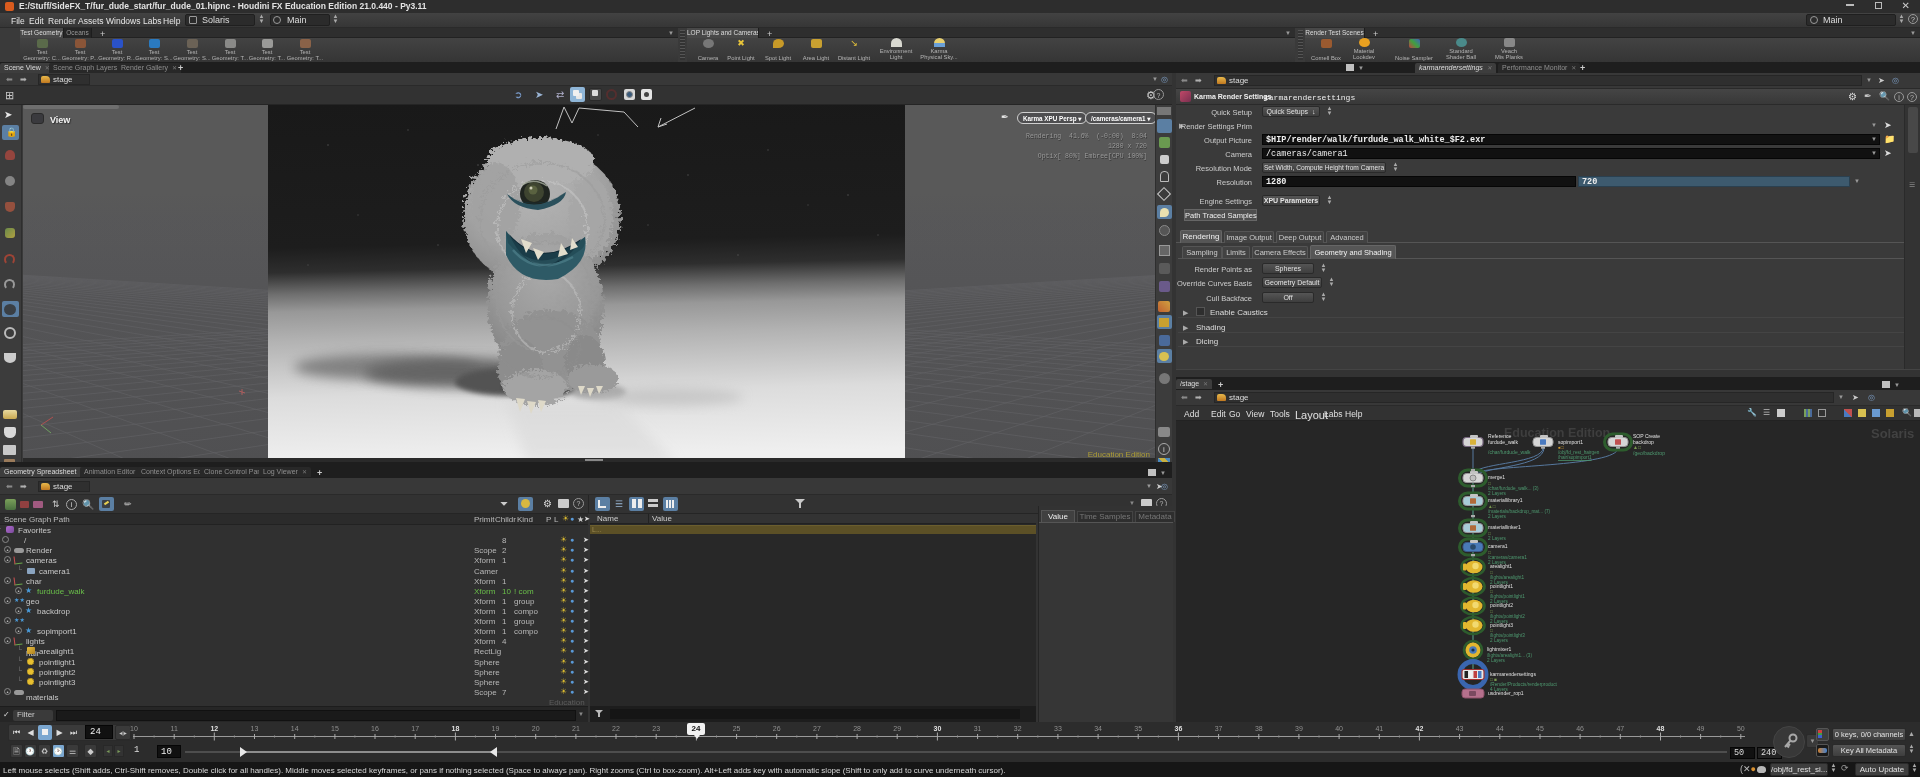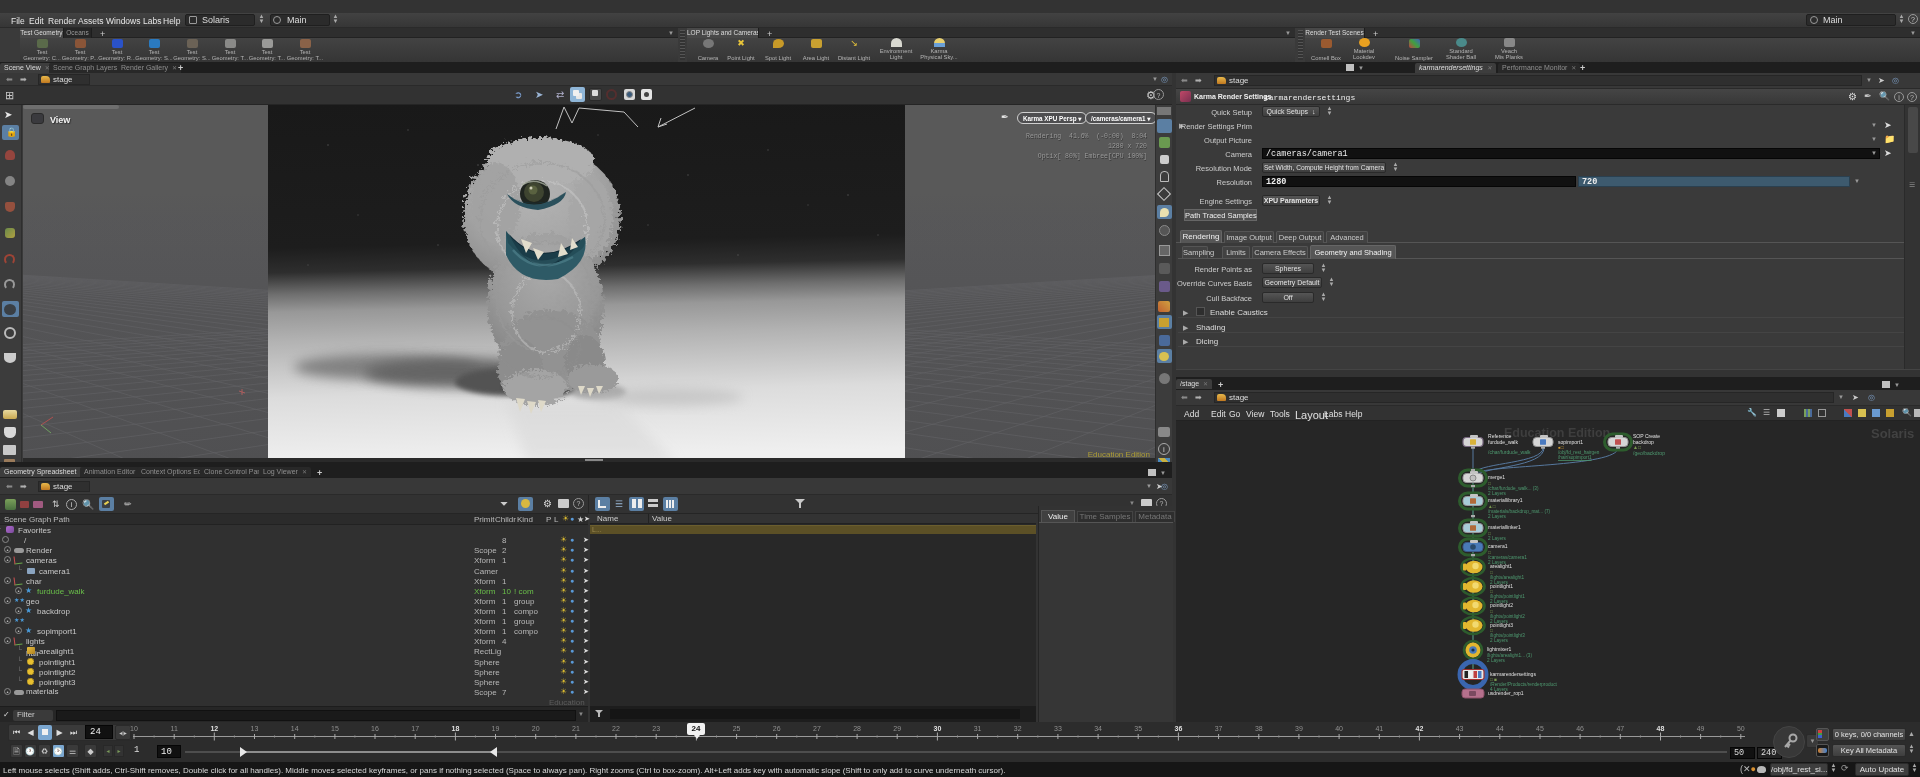--- a/index.html
+++ b/index.html
@@ -35,20 +35,27 @@
 .toolrow{background:#323232;border-bottom:1px solid #252525;}
 .icbox{position:absolute;border-radius:2px;}
 .vlabel{color:#f0f0f0;}
 .field{position:absolute;background:#111;border:1px solid #060606;color:#eee;}
 .btn{position:absolute;background:linear-gradient(#555,#3e3e3e);border:1px solid #2a2a2a;border-radius:2px;color:#e2e2e2;text-align:center;white-space:nowrap;overflow:hidden;}
 .plabel{position:absolute;width:140px;text-align:right;white-space:nowrap;font-size:7.5px;}
 </style></head>
 <body>
 <div id="root">
 
+<div class="abs" id="titlebar">
+  <div class="abs" style="left:5px;top:2px;width:9px;height:9px;background:#d95b1e;border-radius:2px;"></div>
+  <div class="abs" style="left:19px;top:1px;">E:/Stuff/SideFX_T/fur_dude_start/fur_dude_01.hipnc - Houdini FX Education Edition 21.0.440 - Py3.11</div>
+  <div class="abs" style="right:66px;top:4px;width:8px;height:1.5px;background:#bbb;"></div>
+  <div class="abs" style="right:38px;top:2px;width:7px;height:7px;border:1.5px solid #bbb;"></div>
+  <div class="abs" style="right:10px;top:0px;color:#ccc;font-size:10px;font-weight:normal;">✕</div>
+</div>
 
 <div class="abs" id="menubar">
   <span class="menuitem" style="left:11px;top:3px;">File</span>
   <span class="menuitem" style="left:29px;top:3px;">Edit</span>
   <span class="menuitem" style="left:48px;top:3px;">Render</span>
   <span class="menuitem" style="left:78px;top:3px;">Assets</span>
   <span class="menuitem" style="left:106px;top:3px;">Windows</span>
   <span class="menuitem" style="left:143px;top:3px;">Labs</span>
   <span class="menuitem" style="left:163px;top:3px;">Help</span>
   <div class="ddbox" style="left:185px;top:1px;width:70px;">Solaris</div>
@@ -463,20 +470,21 @@
     <div class="plabel" style="left:-64px;top:3px;">Quick Setup</div>
     <div class="btn" style="left:86px;top:1px;width:58px;height:11px;font-size:7px;line-height:10px;">Quick Setups &nbsp;↓</div>
     <div class="spin" style="left:150px;top:1px;">▲<br>▼</div>
 
     <div class="abs" style="left:3px;top:17px;color:#aaa;font-size:7px;">▶</div>
     <div class="plabel" style="left:-64px;top:17px;">Render Settings Prim</div>
     <div class="abs" style="left:695px;top:17px;color:#999;font-size:6px;">▼</div>
     <div class="abs" style="left:708px;top:15px;color:#ddd;font-size:9px;">➤</div>
 
     <div class="plabel" style="left:-64px;top:31px;">Output Picture</div>
+    <div class="field mono" style="left:86px;top:29px;width:618px;height:11px;font-size:8.5px;line-height:10px;padding-left:3px;font-weight:bold;">$HIP/render/walk/furdude_walk_white_$F2.exr</div>
     <div class="abs" style="left:695px;top:31px;color:#999;font-size:6px;">▼</div>
     <div class="abs" style="left:708px;top:29px;color:#ddd;font-size:9px;">📁</div>
 
     <div class="plabel" style="left:-64px;top:45px;">Camera</div>
     <div class="field mono" style="left:86px;top:43px;width:618px;height:11px;font-size:8.5px;line-height:10px;padding-left:3px;">/cameras/camera1</div>
     <div class="abs" style="left:695px;top:45px;color:#999;font-size:6px;">▼</div>
     <div class="abs" style="left:708px;top:43px;color:#ddd;font-size:9px;">➤</div>
 
     <div class="plabel" style="left:-64px;top:59px;">Resolution Mode</div>
     <div class="btn" style="left:86px;top:57px;width:124px;height:11px;font-size:6.6px;line-height:10px;">Set Width, Compute Height from Camera</div>
@@ -493,21 +501,21 @@
 
     <div class="abs" style="left:8px;top:104px;width:73px;height:12px;background:#4e4e4e;border:1px solid #666;color:#eee;text-align:center;line-height:11px;font-size:7.5px;white-space:nowrap;">Path Traced Samples</div>
 
     <div class="abs" style="left:0px;top:125px;width:744px;height:13px;border-bottom:1px solid #555;"></div>
     <div class="abs" style="left:4px;top:125px;width:42px;height:13px;background:#565656;border:1px solid #666;border-bottom:none;border-radius:2px 2px 0 0;text-align:center;line-height:12px;color:#f0f0f0;white-space:nowrap;font-size:8px;">Rendering</div>
     <div class="abs" style="left:48px;top:126px;width:50px;height:12px;background:#424242;border:1px solid #555;border-bottom:none;border-radius:2px 2px 0 0;text-align:center;line-height:11px;white-space:nowrap;font-size:7.5px;">Image Output</div>
     <div class="abs" style="left:100px;top:126px;width:48px;height:12px;background:#424242;border:1px solid #555;border-bottom:none;border-radius:2px 2px 0 0;text-align:center;line-height:11px;white-space:nowrap;font-size:7.5px;">Deep Output</div>
     <div class="abs" style="left:150px;top:126px;width:42px;height:12px;background:#424242;border:1px solid #555;border-bottom:none;border-radius:2px 2px 0 0;text-align:center;line-height:11px;white-space:nowrap;font-size:7.5px;">Advanced</div>
 
     <div class="abs" style="left:2px;top:141px;width:738px;height:13px;border-bottom:1px solid #555;"></div>
-    <div class="abs" style="left:6px;top:141px;width:26px;height:12px;background:#424242;border:1px solid #555;border-bottom:none;border-radius:2px 2px 0 0;text-align:center;line-height:11px;white-space:nowrap;font-size:7.5px;">Sampling</div>
+    <div class="abs" style="left:6px;top:141px;width:40px;height:12px;background:#424242;border:1px solid #555;border-bottom:none;border-radius:2px 2px 0 0;text-align:center;line-height:11px;white-space:nowrap;font-size:7.5px;">Sampling</div>
     <div class="abs" style="left:46px;top:141px;width:28px;height:12px;background:#424242;border:1px solid #555;border-bottom:none;border-radius:2px 2px 0 0;text-align:center;line-height:11px;white-space:nowrap;font-size:7.5px;">Limits</div>
     <div class="abs" style="left:76px;top:141px;width:56px;height:12px;background:#424242;border:1px solid #555;border-bottom:none;border-radius:2px 2px 0 0;text-align:center;line-height:11px;white-space:nowrap;font-size:7.5px;">Camera Effects</div>
     <div class="abs" style="left:134px;top:140px;width:86px;height:14px;background:#565656;border:1px solid #666;border-bottom:none;border-radius:2px 2px 0 0;text-align:center;line-height:13px;color:#f0f0f0;white-space:nowrap;font-size:7.5px;">Geometry and Shading</div>
 
     <div class="plabel" style="left:-64px;top:160px;">Render Points as</div>
     <div class="btn" style="left:86px;top:158px;width:52px;height:11px;font-size:7px;line-height:10px;">Spheres</div>
     <div class="spin" style="left:144px;top:158px;">▲<br>▼</div>
     <div class="plabel" style="left:-64px;top:174px;">Override Curves Basis</div>
     <div class="btn" style="left:86px;top:172px;width:60px;height:11px;font-size:7px;line-height:10px;">Geometry Default</div>
     <div class="spin" style="left:152px;top:172px;">▲<br>▼</div>
@@ -908,21 +916,21 @@
           <span class="abs" style="left:27px;top:1px;width:7px;height:7px;background:#e8c030;border-radius:50%;border:1px dotted #a08020;"></span>
           <span class="abs" style="left:39px;top:1px;color:#c8c8c8;">pointlight3</span>
           <span class="abs" style="left:474px;top:1px;color:#b8b8b8;">Sphere</span>
           <span class="abs" style="left:560px;top:0px;color:#d8b830;font-size:8px;">☀</span>
           <span class="abs" style="left:570px;top:1px;color:#5a9ad8;font-size:7px;">●</span>
           <span class="abs" style="left:583px;top:1px;color:#ddd;font-size:7px;">➤</span>
         </div>
     <div class="abs" style="left:0;top:161.9px;width:588px;height:10px;">
           <span class="abs" style="left:4px;top:1px;width:7px;height:7px;border:1px solid #888;border-radius:50%;color:#bbb;font-size:6px;line-height:6px;text-align:center;">•</span>
           <span class="abs" style="left:14px;top:3px;width:10px;height:5px;background:#999;border-radius:3px;"></span>
-          <span class="abs" style="left:26px;top:0;color:#c8c8c8;">materials</span>
+          <span class="abs" style="left:26px;top:6px;color:#c8c8c8;">materials</span>
           <span class="abs" style="left:474px;top:1px;color:#b8b8b8;">Scope</span>
           <span class="abs" style="left:502px;top:1px;color:#b8b8b8;">7</span>
           <span class="abs" style="left:560px;top:0px;color:#d8b830;font-size:8px;">☀</span>
           <span class="abs" style="left:570px;top:1px;color:#5a9ad8;font-size:7px;">●</span>
           <span class="abs" style="left:583px;top:1px;color:#ddd;font-size:7px;">➤</span>
         </div>
   </div>
   <div class="abs" style="left:549px;top:236px;font-size:8px;color:#5d5d5d;">Education</div>
 
   <div class="abs" style="left:0;top:244px;width:588px;height:16px;background:#262626;border-top:1px solid #1d1d1d;">

